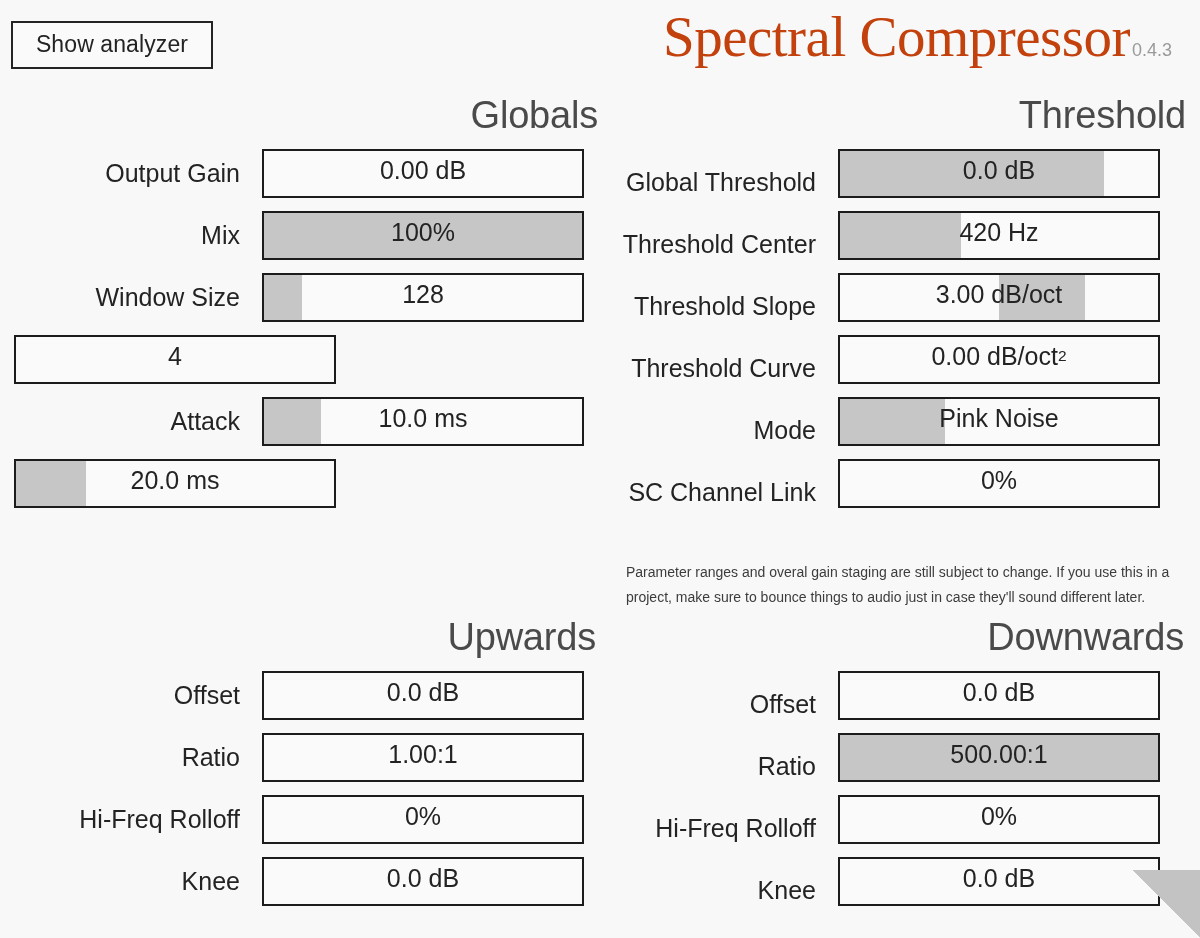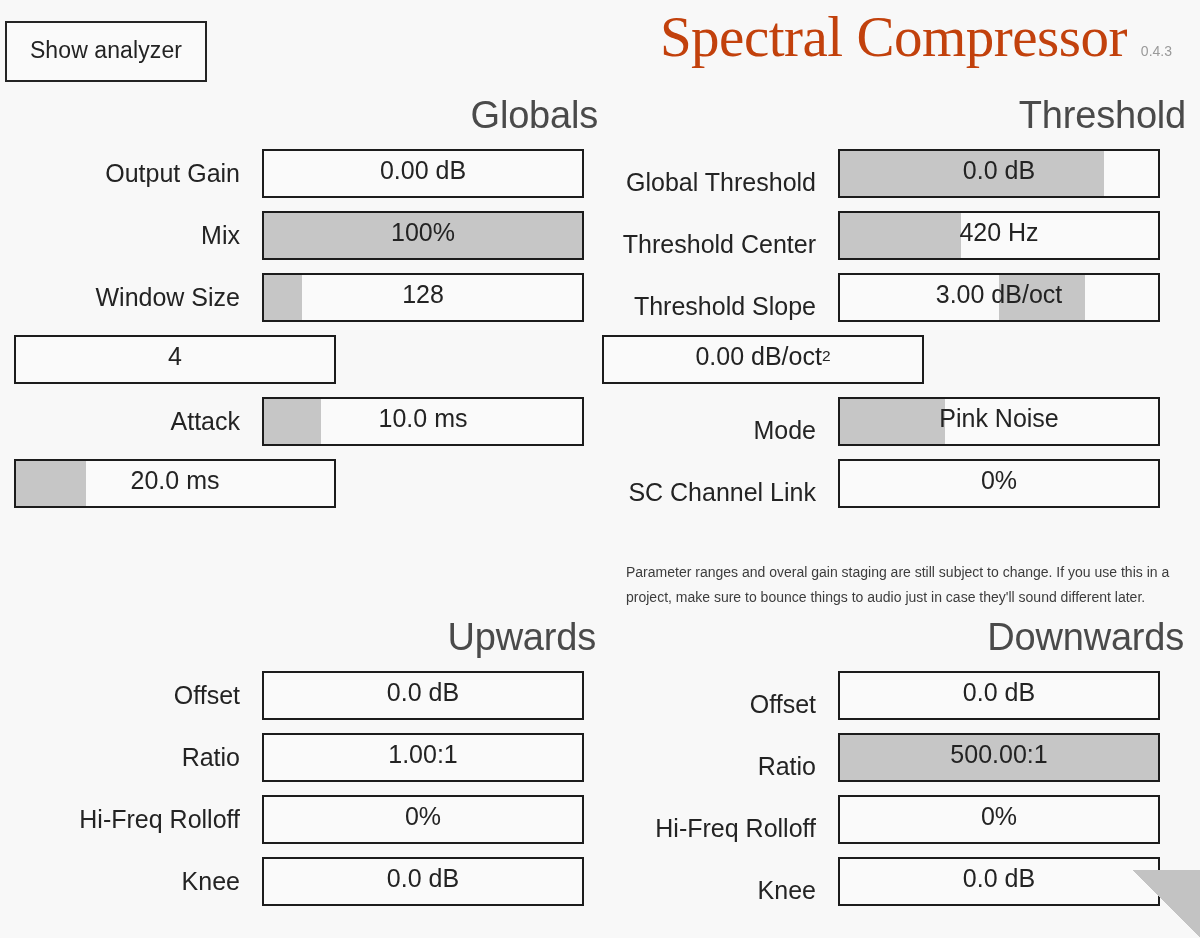--- a/index.html
+++ b/index.html
@@ -20,24 +20,24 @@
   
   .topbar {
     position: absolute;
     top: 0; left: 0;
     width: 1200px;
     height: 96px;
   }
 
   .analyzer-btn {
     position: absolute;
-    left: 5px;
+    left: 11px;
     top: 21px;
     width: 202px;
-    height: 61px;
+    height: 48px;
     background: #fafafa;
     border: 2px solid #242424;
     font-family: "Liberation Sans", sans-serif;
     font-size: 23px;
     color: #232323;
     letter-spacing: 0.1px;
     cursor: pointer;
     display: flex;
     align-items: center;
     justify-content: center;
@@ -54,24 +54,24 @@
   }
   .app-title {
     font-size: 57px;
     font-weight: 300;
     color: #c2410c;
     letter-spacing: -0.5px;
     line-height: 1;
     font-family: Liberation Serif, serif;
   }
   .app-version {
-    font-size: 14px;
+    font-size: 18px;
     font-weight: 400;
     color: #9a9a9a;
-    margin-left: 14px;
+    margin-left: 2px;
     letter-spacing: 0px;
   }
 
   
   .panel { position: absolute; }
   #panel-globals    { left: 14px;  top: 96px;  width: 584px; }
   #panel-threshold  { left: 602px; top: 96px;  width: 584px; }
   #panel-upwards    { left: 14px;  top: 618px; width: 584px; }
   #panel-downwards  { left: 602px; top: 618px; width: 584px; }
 
@@ -252,20 +252,21 @@
         </div>
       </div>
       <div class="row">
         <div class="row-label">Threshold Slope</div>
         <div class="slider">
           <div class="slider-fill" style="left: 50%; width: 27%;"></div>
           <div class="slider-value">3.00 dB/oct</div>
         </div>
       </div>
       <div class="row">
+        <div class="row-label">Threshold Curve</div>
         <div class="slider">
           <div class="slider-value">0.00 dB/oct<sup>2</sup></div>
         </div>
       </div>
       <div class="row">
         <div class="row-label">Mode</div>
         <div class="slider">
           <div class="slider-fill" style="left: 0%; width: 33%;"></div>
           <div class="slider-value">Pink Noise</div>
         </div>

